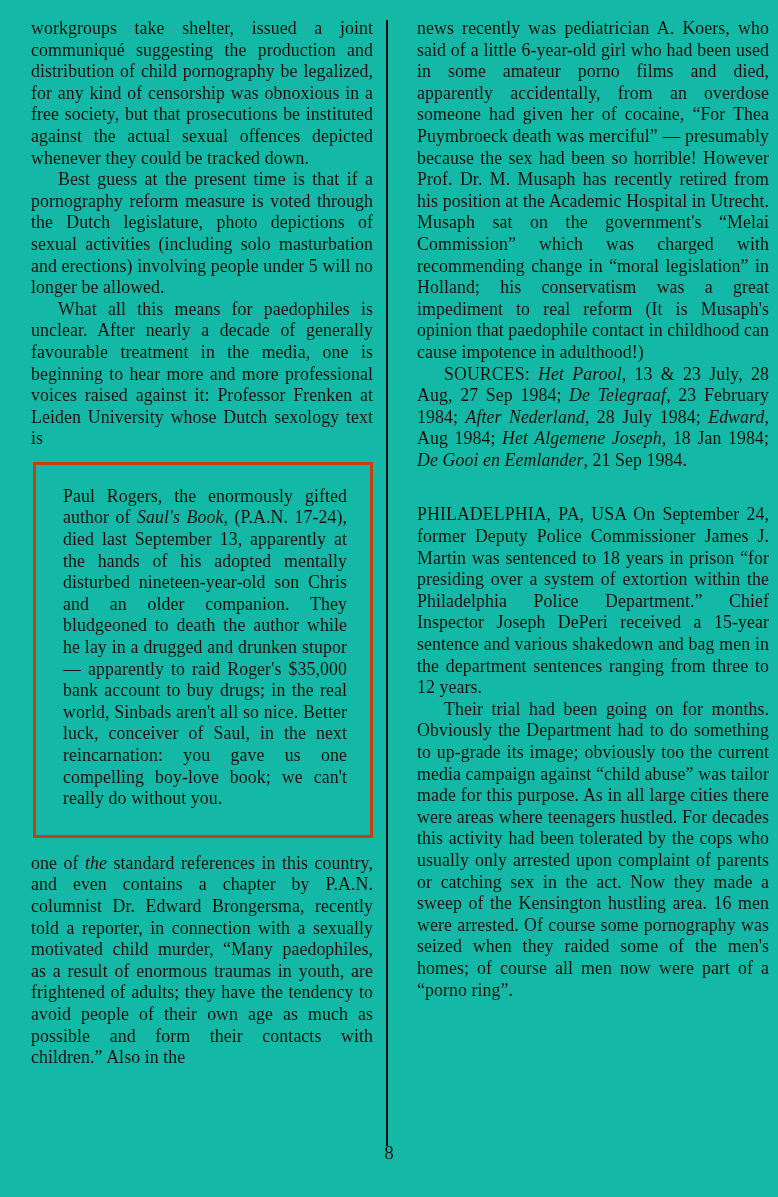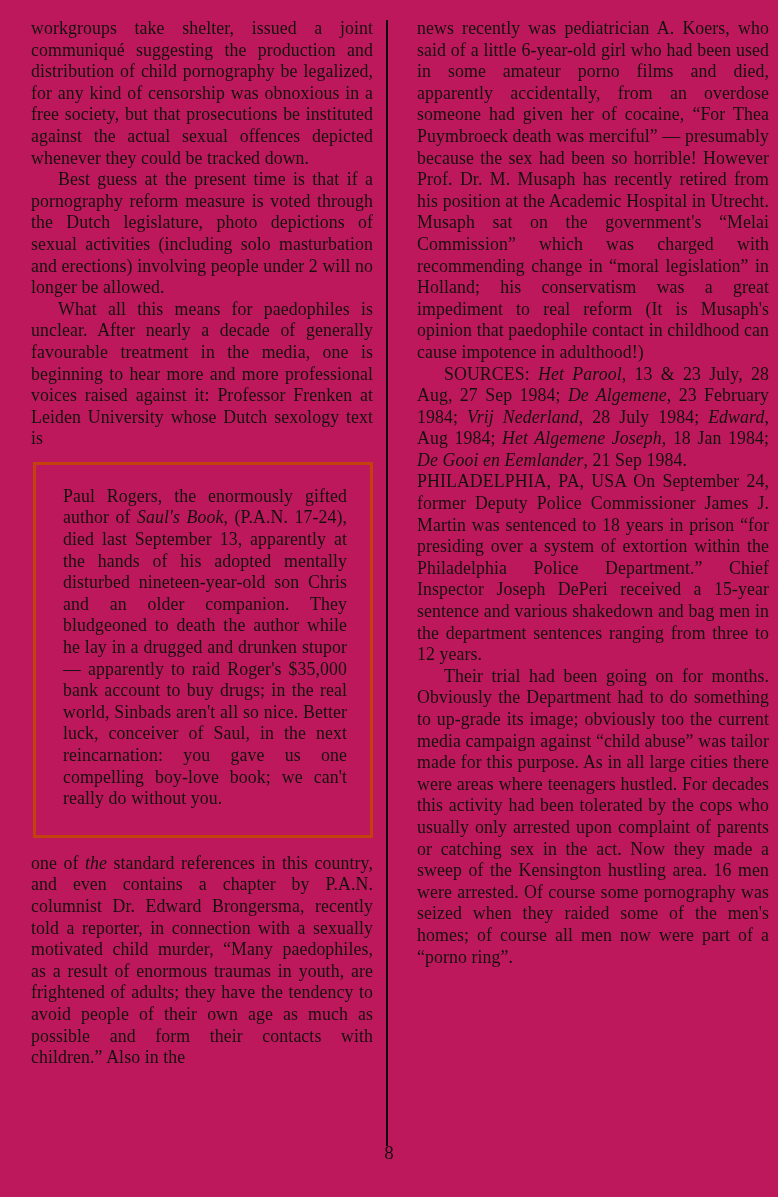--- a/index.html
+++ b/index.html
@@ -11,21 +11,21 @@
     height: 1197px;
     background: #ffffff;
     position: relative;
     overflow: hidden;
     font-family: "Liberation Serif", serif;
     color: #14110d;
   }
   .page {
     position: absolute;
     inset: 0;
-    background: #be185d;
+    background: #14b8a6;
   }
   .col {
     position: absolute;
     top: 18px;
     font-size: 17.8px;
     line-height: 21.6px;
     text-align: justify;
     letter-spacing: 0.1px;
   }
   .col-left  { left: 31px;  width: 342px; }
@@ -36,21 +36,21 @@
     top: 20px;
     width: 2px;
     height: 1126px;
     background: #0d0d0d;
   }
   .para {
     margin: 0;
     text-align: justify;
   }
   .para.indent { text-indent: 27px; }
-  .para.section-gap { }
+  .para.section-gap { margin-top: 33px; }
   .sidebar-box {
     border: 3px solid #c2410c;
     margin: 12px 0 15px 2px;
     padding: 21px 23px 25px 27px;
   }
   .sidebar-box .para { text-align: justify; }
   .page-number {
     position: absolute;
     left: 377px;
     top: 1142px;
@@ -62,39 +62,39 @@
   i { font-style: italic; }
 </style>
 </head>
 <body>
 
 <div class="page">
 
   <div class="col col-left">
     <div>
         <p class="para"><span>workgroups take shelter, issued a joint communiqué suggesting the production and distribution of child pornography be legalized, for any kind of censorship was obnoxious in a free society, but that prosecutions be instituted against the actual sexual offences depicted whenever they could be tracked down.</span></p>
-        <p class="para indent"><span>Best guess at the present time is that if a pornography reform measure is voted through the Dutch legislature, photo depictions of sexual activities (including solo masturbation and erections) involving people under 2 will no longer be allowed.</span></p>
+        <p class="para indent"><span>Best guess at the present time is that if a pornography reform measure is voted through the Dutch legislature, photo depictions of sexual activities (including solo masturbation and erections) involving people under 5 will no longer be allowed.</span></p>
         <p class="para indent"><span>What all this means for paedophiles is unclear. After nearly a decade of generally favourable treatment in the media, one is beginning to hear more and more professional voices raised against it: Professor Frenken at Leiden University whose Dutch sexology text is</span></p>
       </div>
 
     <div class="sidebar-box">
         <p class="para"><span>Paul Rogers, the enormously gifted author of </span><i>Saul's Book</i><span>, (P.A.N. 17-24), died last September 13, apparently at the hands of his adopted mentally disturbed nineteen-year-old son Chris and an older companion. They bludgeoned to death the author while he lay in a drugged and drunken stupor — apparently to raid Roger's $35,000 bank account to buy drugs; in the real world, Sinbads aren't all so nice. Better luck, conceiver of Saul, in the next reincarnation: you gave us one compelling boy-love book; we can't really do without you.</span></p>
       </div>
 
     <div>
         <p class="para"><span>one of </span><i>the</i><span> standard references in this country, and even contains a chapter by P.A.N. columnist Dr. Edward Brongersma, recently told a reporter, in connection with a sexually motivated child murder, “Many paedophiles, as a result of enormous traumas in youth, are frightened of adults; they have the tendency to avoid people of their own age as much as possible and form their contacts with children.” Also in the</span></p>
       </div>
   </div>
 
   <div class="divider"></div>
 
   <div class="col col-right">
     <div>
         <p class="para"><span>news recently was pediatrician A. Koers, who said of a little 6-year-old girl who had been used in some amateur porno films and died, apparently accidentally, from an overdose someone had given her of cocaine, “For Thea Puymbroeck death was merciful” — presumably because the sex had been so horrible! However Prof. Dr. M. Musaph has recently retired from his position at the Academic Hospital in Utrecht. Musaph sat on the government's “Melai Commission” which was charged with recommending change in “moral legislation” in Holland; his conservatism was a great impediment to real reform (It is Musaph's opinion that paedophile contact in childhood can cause impotence in adulthood!)</span></p>
-        <p class="para indent"><span>SOURCES: </span><i>Het Parool</i><span>, 13 &amp; 23 July, 28 Aug, 27 Sep 1984; </span><i>De Algemene</i><span>, 23 February 1984; </span><i>Vrij Nederland</i><span>, 28 July 1984; </span><i>Edward</i><span>, Aug 1984; </span><i>Het Algemene Joseph</i><span>, 18 Jan 1984; </span><i>De Gooi en Eemlander</i><span>, 21 Sep 1984.</span></p>
+        <p class="para indent"><span>SOURCES: </span><i>Het Parool</i><span>, 13 &amp; 23 July, 28 Aug, 27 Sep 1984; </span><i>De Telegraaf</i><span>, 23 February 1984; </span><i>After Nederland</i><span>, 28 July 1984; </span><i>Edward</i><span>, Aug 1984; </span><i>Het Algemene Joseph</i><span>, 18 Jan 1984; </span><i>De Gooi en Eemlander</i><span>, 21 Sep 1984.</span></p>
         <p class="para section-gap"><span>PHILADELPHIA, PA, USA On September 24, former Deputy Police Commissioner James J. Martin was sentenced to 18 years in prison “for presiding over a system of extortion within the Philadelphia Police Department.” Chief Inspector Joseph DePeri received a 15-year sentence and various shakedown and bag men in the department sentences ranging from three to 12 years.</span></p>
         <p class="para indent"><span>Their trial had been going on for months. Obviously the Department had to do something to up-grade its image; obviously too the current media campaign against “child abuse” was tailor made for this purpose. As in all large cities there were areas where teenagers hustled. For decades this activity had been tolerated by the cops who usually only arrested upon complaint of parents or catching sex in the act. Now they made a sweep of the Kensington hustling area. 16 men were arrested. Of course some pornography was seized when they raided some of the men's homes; of course all men now were part of a “porno ring”.</span></p>
       </div>
   </div>
 
   <div class="page-number">8</div>
 
 </div>
 
 </body></html>

